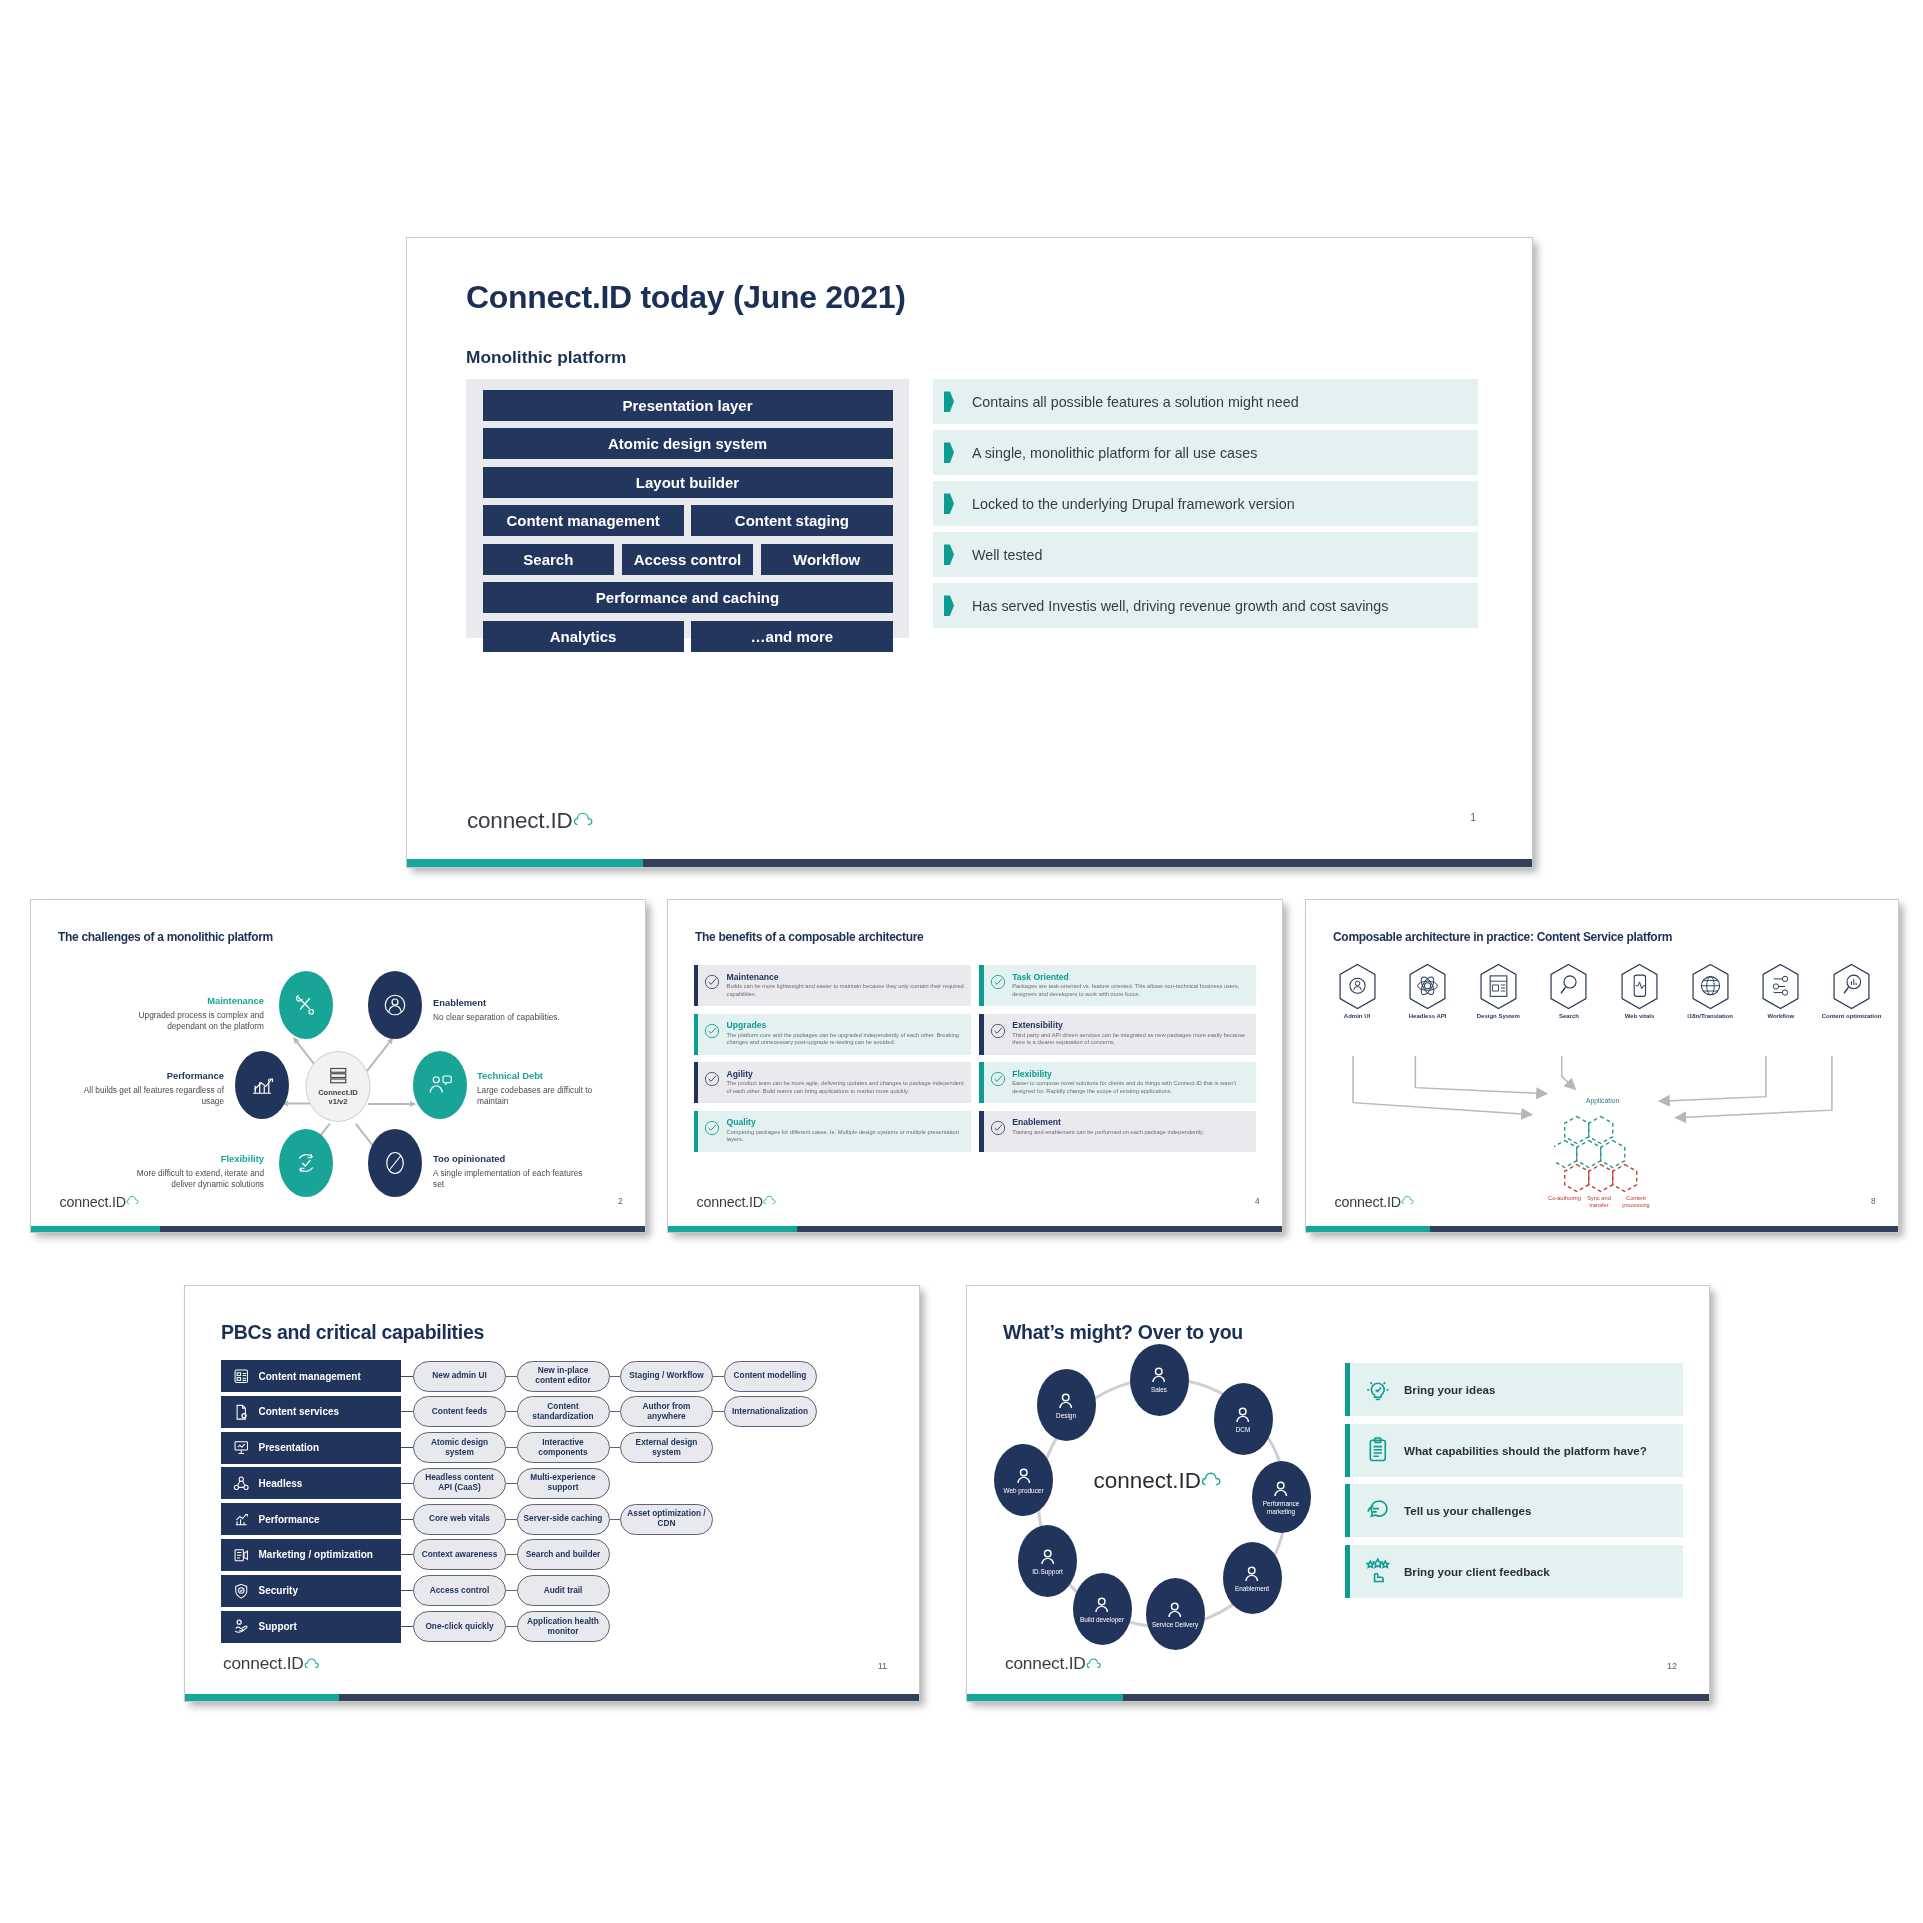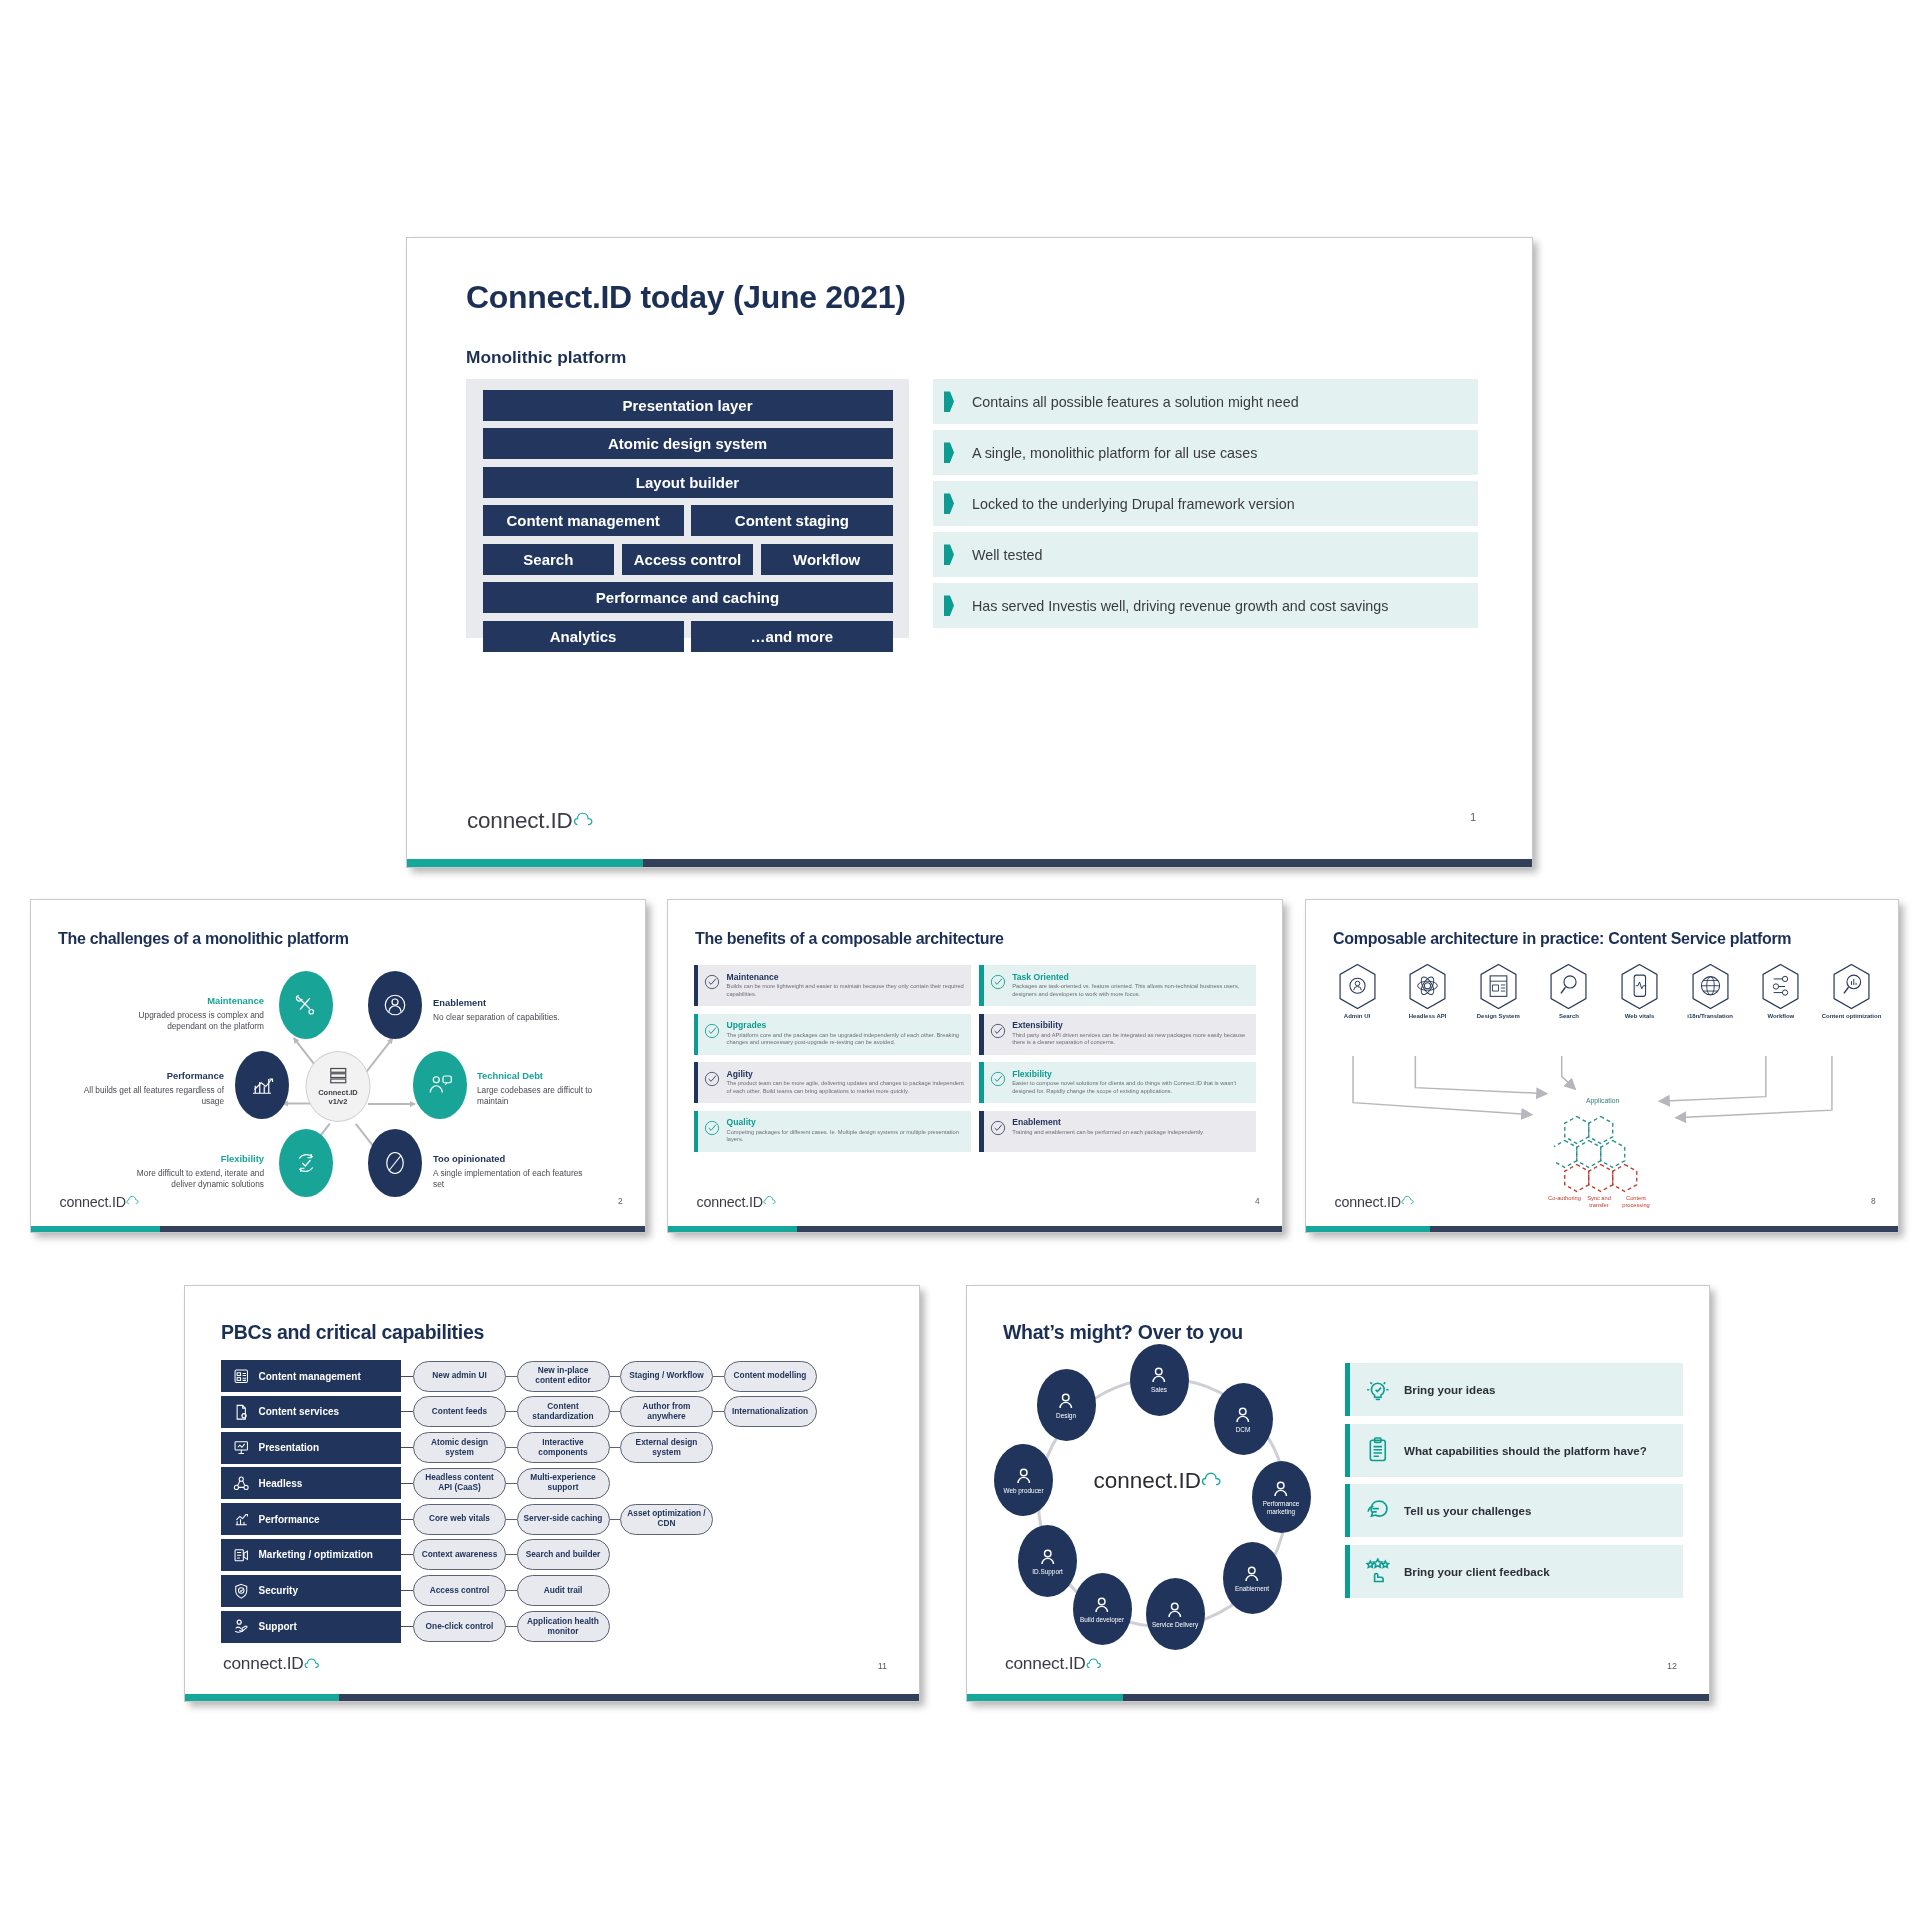--- a/index.html
+++ b/index.html
@@ -37,21 +37,21 @@
   #slide1 .bullets{position:absolute;left:526px;top:141px;width:545px;}
   #slide1 .bullet{position:relative;background:#e3f2f1;height:45px;margin-bottom:6px;display:flex;align-items:center;}
   #slide1 .bullet .arrow{position:absolute;left:10.5px;top:50%;transform:translateY(-50%);width:10.5px;height:21px;background:#0d9c91;
      clip-path:polygon(0 0, 60% 0, 100% 50%, 60% 100%, 0 100%);}
   #slide1 .bullet .btxt{margin-left:39px;font-size:14.3px;color:#3a3a42;}
   #slide1 .logo{left:60px;bottom:33px;font-size:22.5px;}
   #slide1 .pagenum{right:56px;bottom:44px;font-size:10.5px;}
 
   
   .mini{--fb:6px;}
-  .mini .sl-title{font-size:16px;}
+  .mini .sl-title{font-size:12px;}
   .mini .logo{font-size:14.3px;}
   .mini .pagenum{font-size:8.3px;}
 
   #slide2{left:30px;top:899px;width:616px;height:334px;}
   #slide4{left:667px;top:899px;width:616px;height:334px;}
   #slide8{left:1305px;top:899px;width:594px;height:334px;}
   .mini .sl-title{left:27px;top:30px;}
   .mini .logo{left:28.6px;bottom:22.5px;}
   .mini .pagenum{right:22.5px;bottom:25.6px;}
 
@@ -731,21 +731,21 @@
               <path d="M9 3v1M9 8v1M6 6h1M11 6h1"></path>
               <path d="M4 15c2-2 5-2 7 0l3 2c1 1 0 3-2 2l-3-1"></path>
               <path d="M3 19c3 2 8 2 12-1l5-4c1-1 0-3-2-2l-5 3"></path>
             </svg>
           <span>Support</span>
           </div>
         <div class="conn">
             <i></i>
           </div>
         <div class="pills">
-          <div class="pill">One-click control</div>
+          <div class="pill">One-click quickly</div>
             <div class="pillgap">
               <i></i>
             </div>
           <div class="pill">Application health monitor</div>
           </div>
       </div>
     </div>
 
     <div class="logo">
       <span class="word">connect.ID</span>

